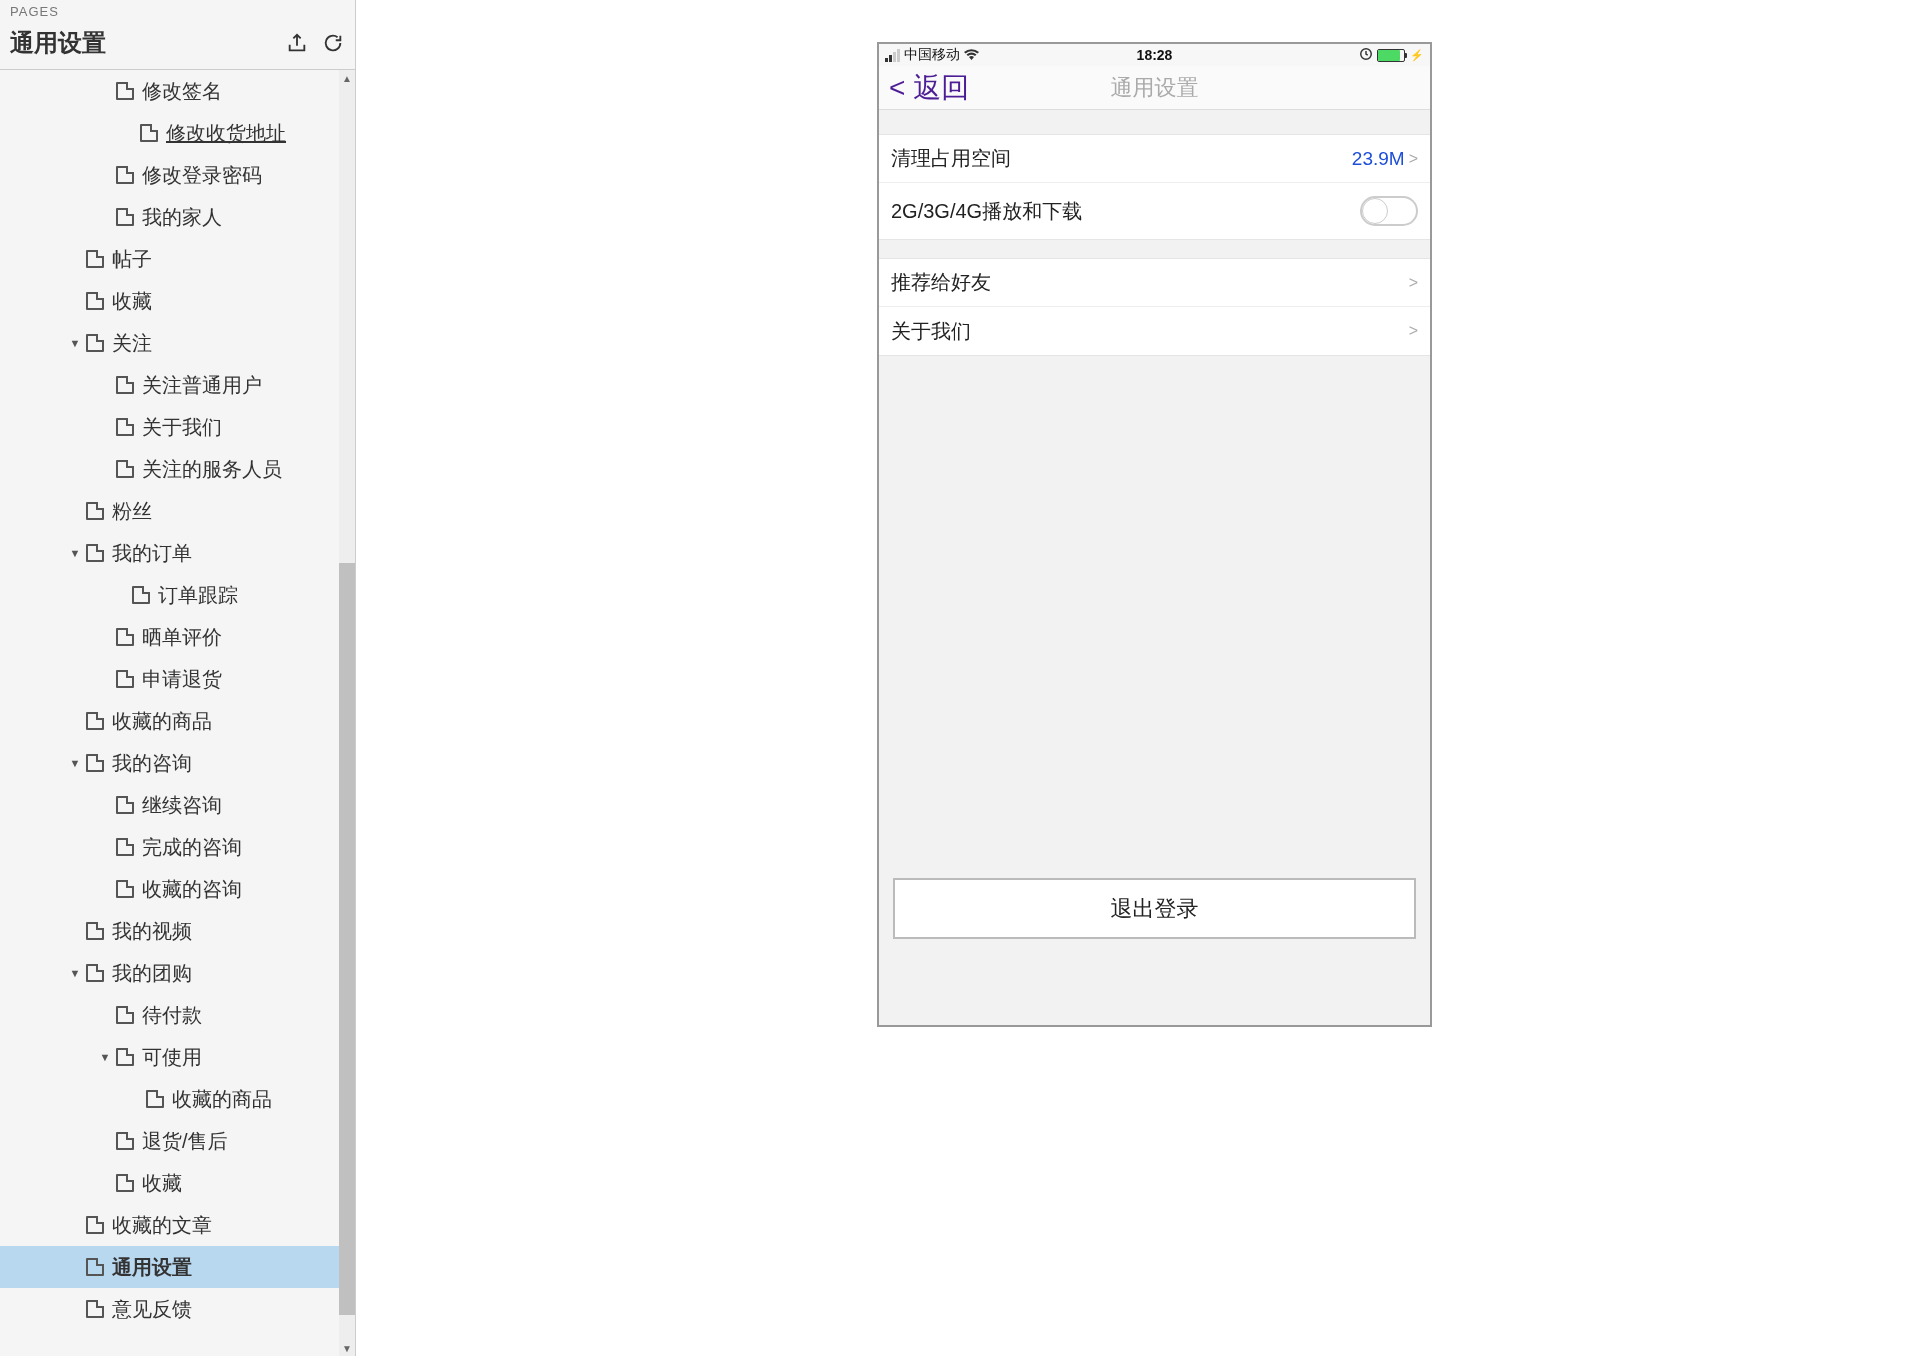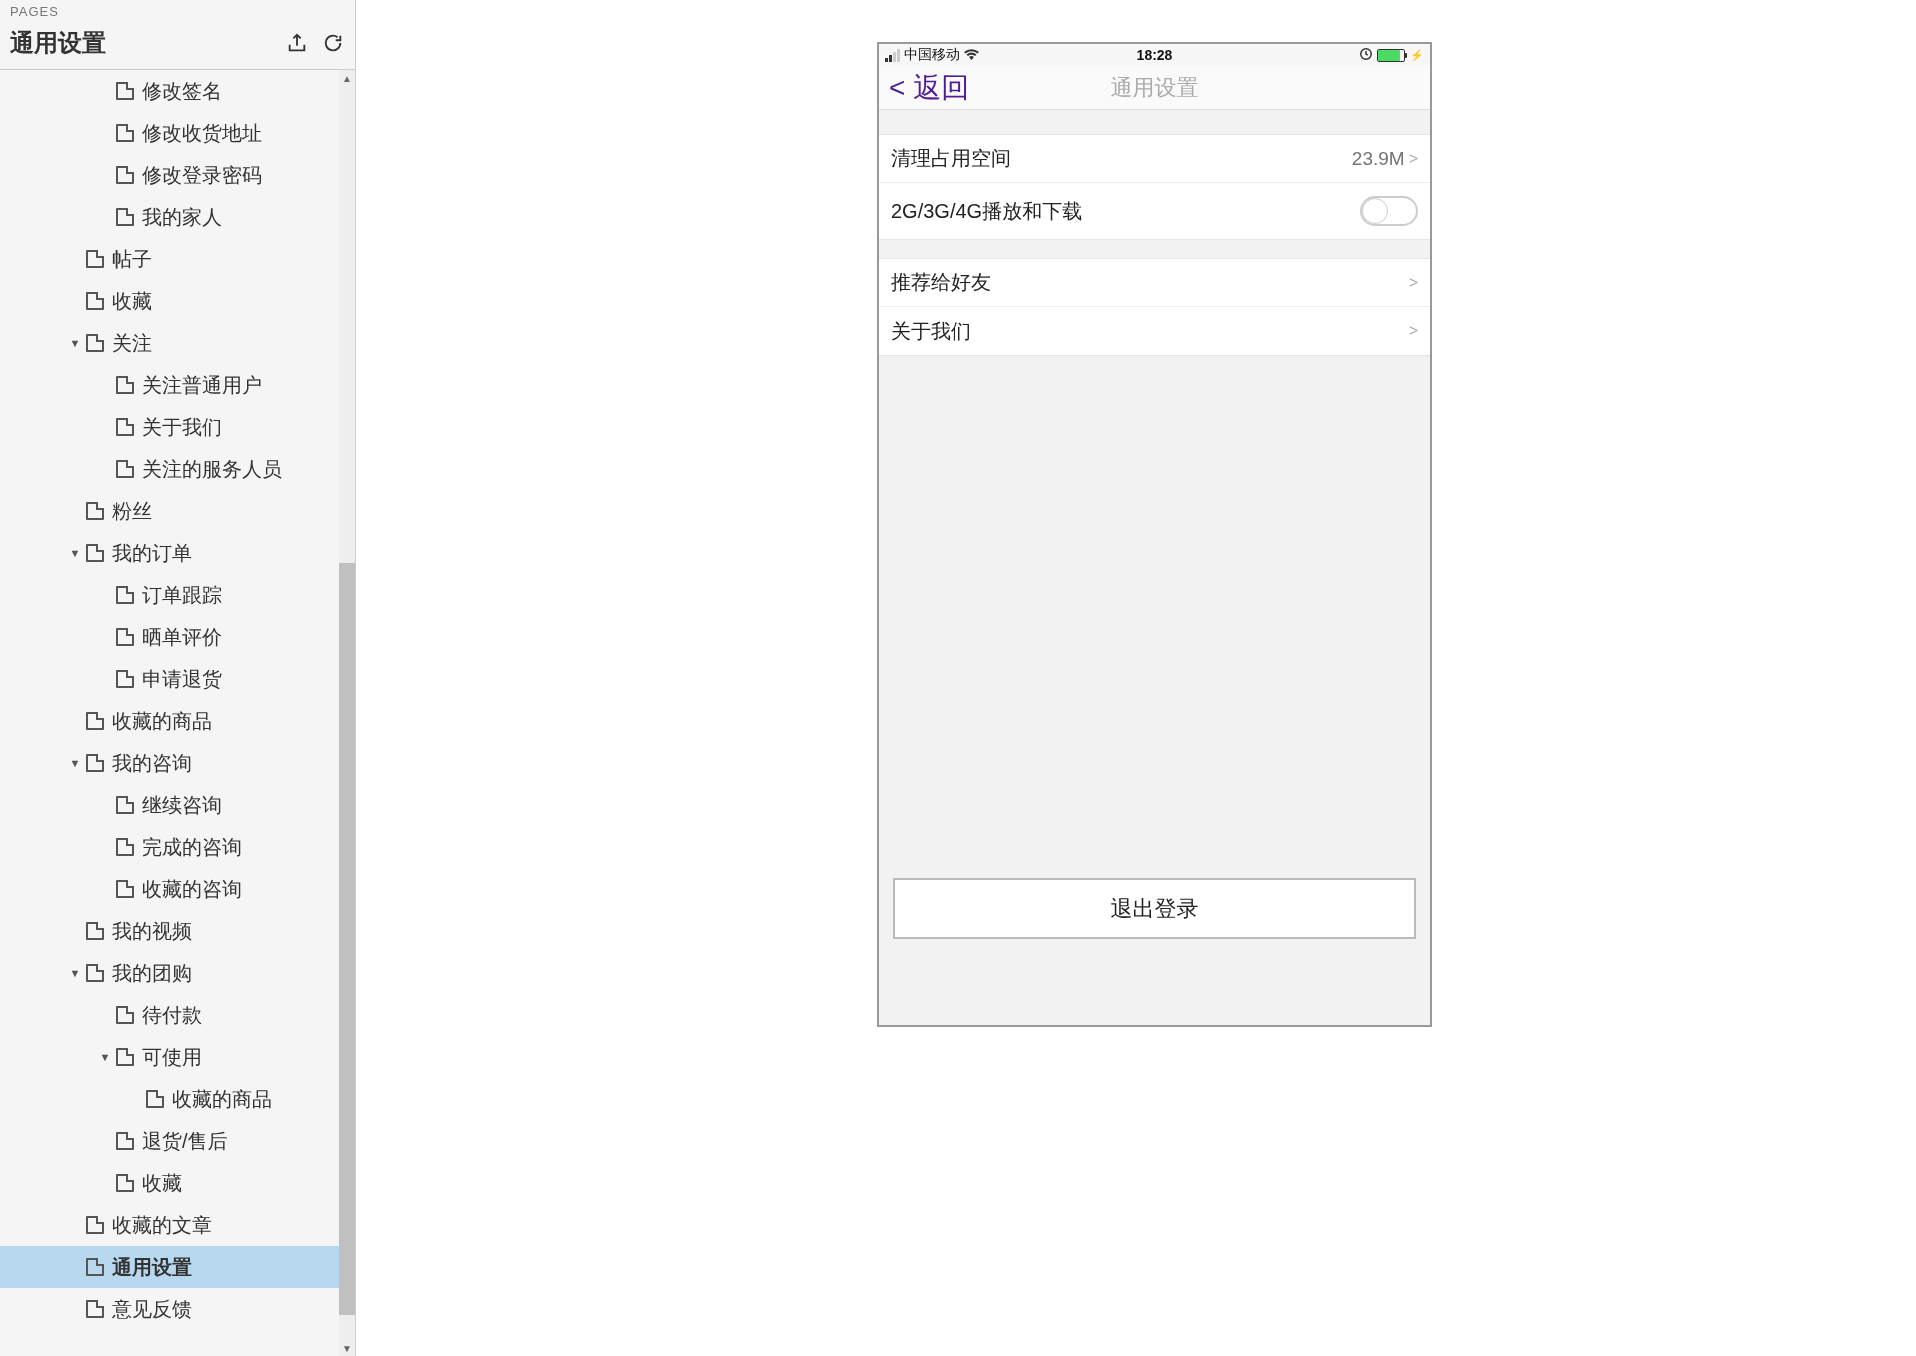--- a/index.html
+++ b/index.html
@@ -53,21 +53,21 @@
     .nav-title { position: absolute; left: 50%; transform: translateX(-50%); font-size: 22px; color: #aaa; }
     
     .content { flex: 1; background: #f2f2f2; display: flex; flex-direction: column; }
     .spacer { height: 24px; }
     .spacer-sm { height: 18px; }
     
     .cell-group { background: #fff; border-top: 1px solid #e5e5e5; border-bottom: 1px solid #e5e5e5; }
     .cell { display: flex; align-items: center; height: 48px; padding: 0 12px; font-size: 20px; color: #222; border-bottom: 1px solid #eee; }
     .cell:last-child { border-bottom: none; }
     .cell-label { flex: 1; }
-    .cell-value { color: #737373; font-size: 19px; margin-right: 4px; text-align: right; }
+    .cell-value { color: #1d4ed8; font-size: 19px; margin-right: 4px; text-align: right; }
     .cell-chevron { color: #aaa; font-size: 16px; }
     
     .toggle-cell { height: 56px; }
     .switch { width: 58px; height: 30px; border: 2px solid #ccc; border-radius: 16px; background: #fff; position: relative; }
     .switch-knob { width: 26px; height: 26px; border-radius: 50%; background: #fff; border: 1px solid #ccc; position: absolute; left: 0; top: 0; }
     
     .content-fill { flex: 1; }
     
     .logout-wrap { padding: 14px 14px 86px; background: #f2f2f2; }
     .logout-btn { width: 100%; height: 61px; border: 2px solid #bbb; background: #fff; font-size: 22px; color: #222; display: flex; align-items: center; justify-content: center; cursor: pointer; }
@@ -94,21 +94,21 @@
       </div>
     </div>
   </div>
   <div class="tree-container">
     <div class="tree" id="tree">
         <div class="tree-item" style="padding-left: 94px;">
           <span class="tree-toggle empty">▼</span>
           <span class="tree-icon"></span>
           <span>修改签名</span>
         </div>
-        <div class="tree-item" style="padding-left: 94px;">
+        <div class="tree-item" style="padding-left: 118px; text-decoration: underline;">
           <span class="tree-toggle empty">▼</span>
           <span class="tree-icon"></span>
           <span>修改收货地址</span>
         </div>
         <div class="tree-item" style="padding-left: 94px;">
           <span class="tree-toggle empty">▼</span>
           <span class="tree-icon"></span>
           <span>修改登录密码</span>
         </div>
         <div class="tree-item" style="padding-left: 94px;">
@@ -149,21 +149,21 @@
         <div class="tree-item" style="padding-left: 64px;">
           <span class="tree-toggle empty">▼</span>
           <span class="tree-icon"></span>
           <span>粉丝</span>
         </div>
         <div class="tree-item" style="padding-left: 64px;">
           <span class="tree-toggle">▼</span>
           <span class="tree-icon"></span>
           <span>我的订单</span>
         </div>
-        <div class="tree-item" style="padding-left: 94px;">
+        <div class="tree-item" style="padding-left: 94px; margin-left: 16px;">
           <span class="tree-toggle empty">▼</span>
           <span class="tree-icon"></span>
           <span>订单跟踪</span>
         </div>
         <div class="tree-item" style="padding-left: 94px;">
           <span class="tree-toggle empty">▼</span>
           <span class="tree-icon"></span>
           <span>晒单评价</span>
         </div>
         <div class="tree-item" style="padding-left: 94px;">

